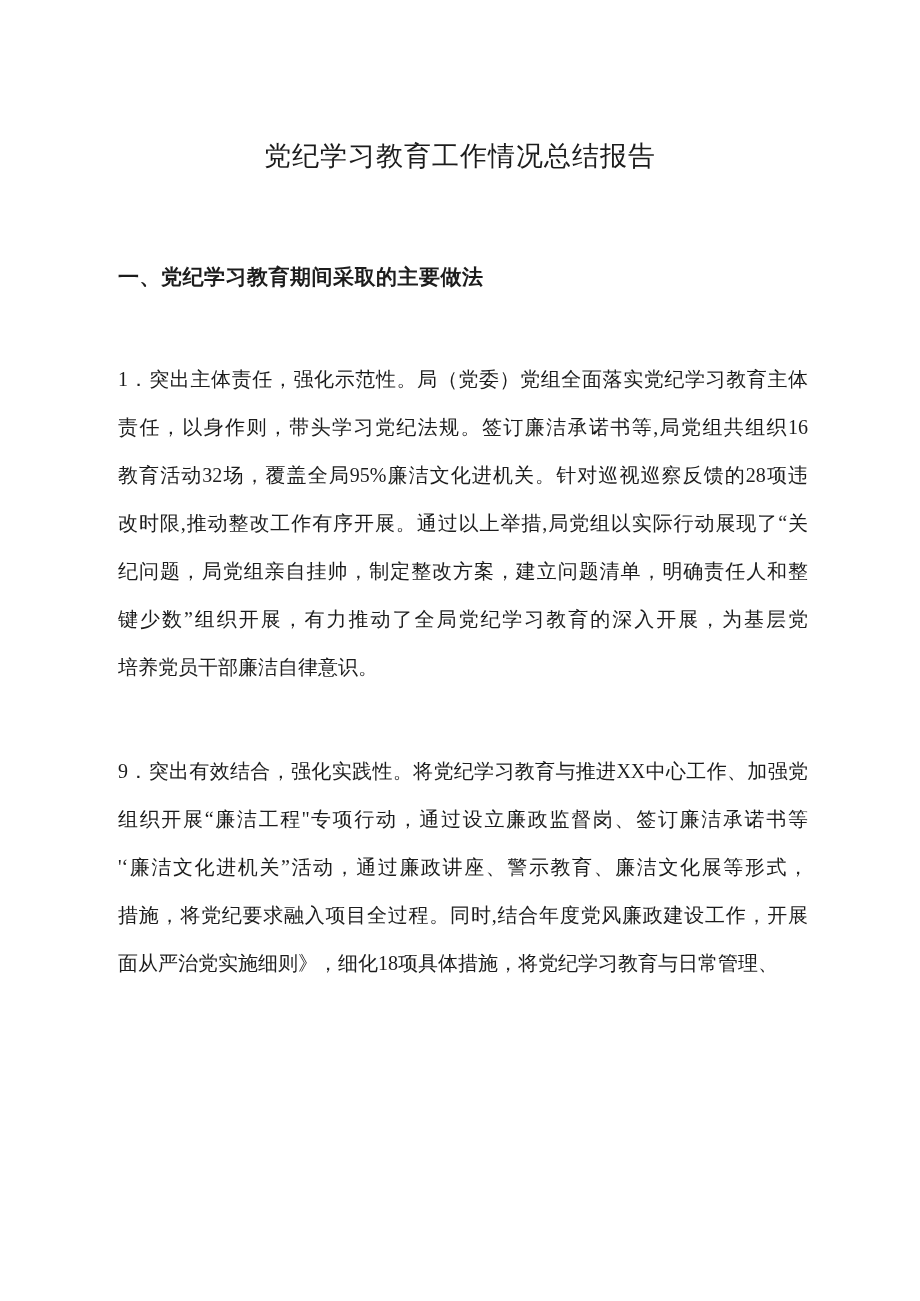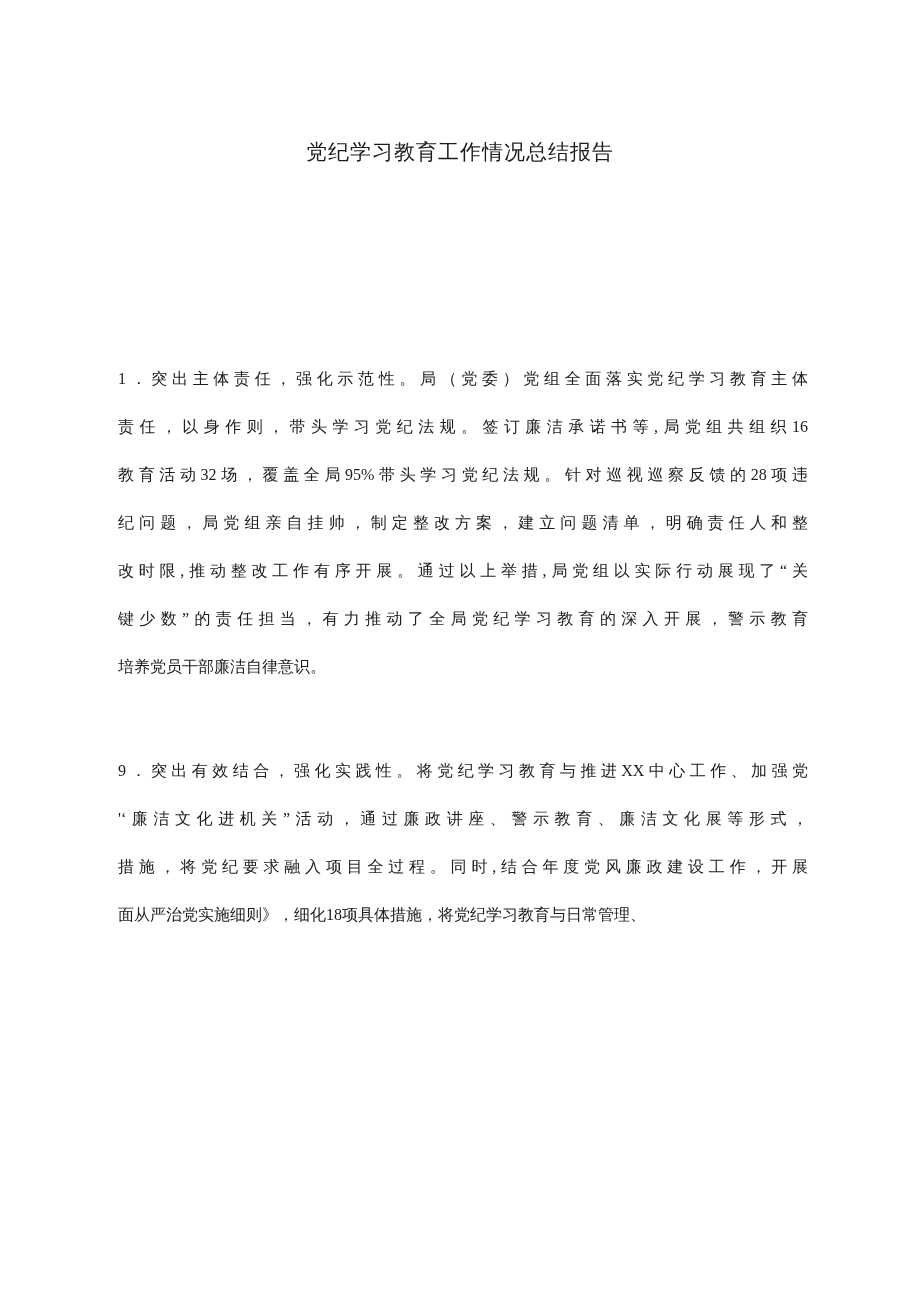--- a/index.html
+++ b/index.html
@@ -16,21 +16,21 @@
     font-family: "Liberation Serif", "DejaVu Serif", serif;
     color: #1c1c1c;
   }
   .title {
     position: absolute;
     top: 138px;
     left: 0;
     width: 100%;
     margin: 0;
     text-align: center;
-    font-size: 21px;
+    font-size: 27px;
     font-weight: 400;
     letter-spacing: 1px;
     color: #1c1c1c;
   }
   .heading {
     position: absolute;
     top: 263px;
     left: 118px;
     width: 690px;
     margin: 0;
@@ -43,48 +43,50 @@
     position: absolute;
     top: 355px;
     left: 118px;
     width: 690px;
   }
   .paragraph { margin: 0; }
   .paragraph + .paragraph { margin-top: 56px; }
   .line {
     height: 48px;
     line-height: 48px;
-    font-size: 16px;
+    font-size: 20px;
     overflow: hidden;
     text-align: justify;
     text-align-last: justify;
     word-break: break-all;
     color: #1c1c1c;
   }
   .line:last-child {
     text-align-last: left;
   }
 </style>
 </head>
 <body>
 
 <div class="page">
   <h1 class="title">党纪学习教育工作情况总结报告</h1>
 
+  <h2 class="heading">一、党纪学习教育期间采取的主要做法</h2>
 
   <div class="body-text">
       <div class="paragraph">
         <div class="line">1．突出主体责任，强化示范性。局（党委）党组全面落实党纪学习教育主体</div>
         <div class="line">责任，以身作则，带头学习党纪法规。签订廉洁承诺书等,局党组共组织16</div>
-        <div class="line">教育活动32场，覆盖全局95%带头学习党纪法规。针对巡视巡察反馈的28项违</div>
+        <div class="line">教育活动32场，覆盖全局95%廉洁文化进机关。针对巡视巡察反馈的28项违</div>
+        <div class="line">改时限,推动整改工作有序开展。通过以上举措,局党组以实际行动展现了“关</div>
         <div class="line">纪问题，局党组亲自挂帅，制定整改方案，建立问题清单，明确责任人和整</div>
-        <div class="line">改时限,推动整改工作有序开展。通过以上举措,局党组以实际行动展现了“关</div>
-        <div class="line">键少数”的责任担当，有力推动了全局党纪学习教育的深入开展，警示教育</div>
+        <div class="line">键少数”组织开展，有力推动了全局党纪学习教育的深入开展，为基层党</div>
         <div class="line">培养党员干部廉洁自律意识。</div>
       </div>
       <div class="paragraph">
         <div class="line">9．突出有效结合，强化实践性。将党纪学习教育与推进XX中心工作、加强党</div>
+        <div class="line">组织开展“廉洁工程''专项行动，通过设立廉政监督岗、签订廉洁承诺书等</div>
         <div class="line">'‘廉洁文化进机关”活动，通过廉政讲座、警示教育、廉洁文化展等形式，</div>
         <div class="line">措施，将党纪要求融入项目全过程。同时,结合年度党风廉政建设工作，开展</div>
         <div class="line">面从严治党实施细则》，细化18项具体措施，将党纪学习教育与日常管理、</div>
       </div>
     </div>
 </div>
 
 </body></html>

